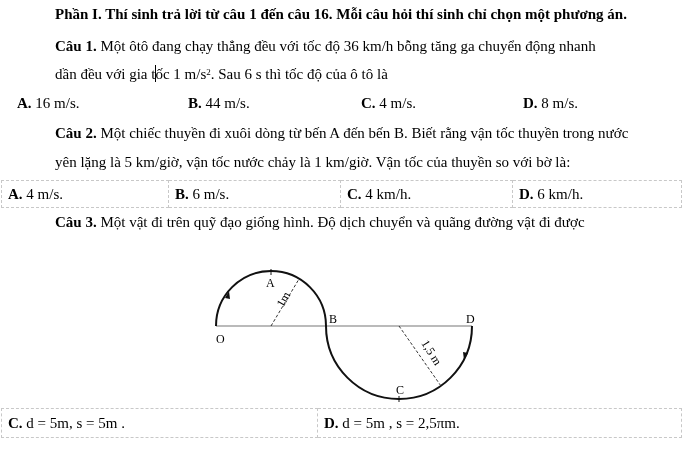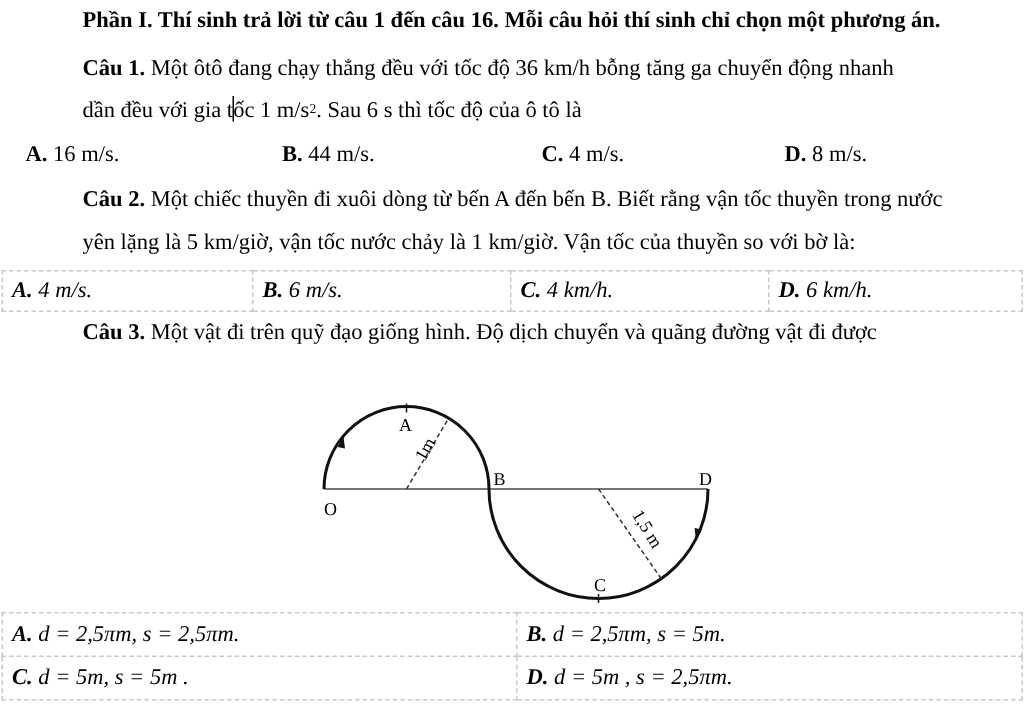--- a/index.html
+++ b/index.html
@@ -2,21 +2,21 @@
 <html><head>
 <meta charset="utf-8">
 <style>
   html, body { margin:0; padding:0; background:#ffffff; }
   body { width:688px; height:472px; overflow:hidden; position:relative;
          font-family:"Liberation Serif","DejaVu Serif",serif; color:#000; font-size:15px; }
   .line { position:absolute; left:7px; white-space:nowrap; line-height:20px;margin-left:48px; }
   .b { font-weight:bold; }
   .opt { position:absolute; white-space:nowrap; line-height:20px; }
   .tbl { position:absolute; border-collapse:collapse; }
-  .tbl td { border:1px dashed #c8c8c8; padding:0 0 0 6px; height:26px; vertical-align:middle; white-space:nowrap;font-style:italic; }
+  .tbl td { border:1px dashed #c8c8c8; padding:0 0 0 6px; height:26px; vertical-align:middle; white-space:nowrap; }
   sup { font-size:9px; vertical-align:top; position:relative; top:-2px; }
   .cursor { display:inline-block; width:1px; height:17px; background:#000; vertical-align:-3px; margin:0 -1px 0 0; }
   svg text { font-family:"Liberation Serif","DejaVu Serif",serif; font-size:12px; fill:#000; }
 </style>
 </head>
 <body>
 
 <div class="line b" style="top:4px;">Phần I. Thí sinh trả lời từ câu 1 đến câu 16. Mỗi câu hỏi thí sinh chỉ chọn một phương án.</div>
 
 <div class="line" style="top:36px;">
@@ -71,22 +71,18 @@
   <text x="216" y="343">O</text>
   <text x="329" y="323">B</text>
   <text x="466" y="323">D</text>
   <text x="396" y="394">C</text>
   <text x="0" y="0" transform="translate(283,308) rotate(-60)">1m</text>
   <text x="0" y="0" transform="translate(421,343) rotate(58)">1,5 m</text>
 </svg>
 
 <table class="tbl" style="top:408px; left:1px; width:681px;">
   <tbody>
-      <tr>
-    <td style="width:336px; height:28px;"><span class="b">A.</span><span> d = 2,5πm, s = 2,5πm.</span></td>
-    <td style="height:28px;"><span class="b">B.</span><span> d = 2,5πm, s = 5m.</span></td>
-  </tr>
   <tr>
     <td style="height:28px;"><span class="b">C.</span><span> d = 5m, s = 5m .</span></td>
     <td style="height:28px;"><span class="b">D.</span><span> d = 5m , s = 2,5πm.</span></td>
   </tr>
 </tbody>
   </table>
 
 </body></html>

